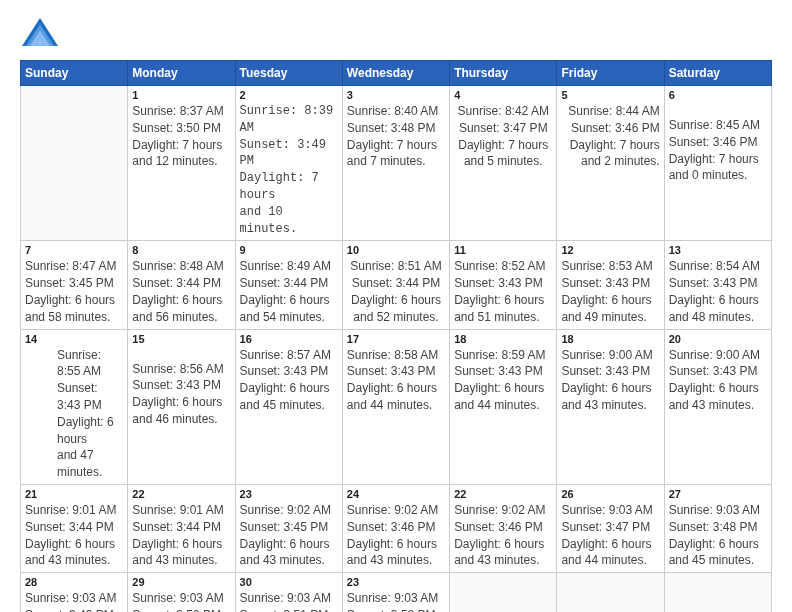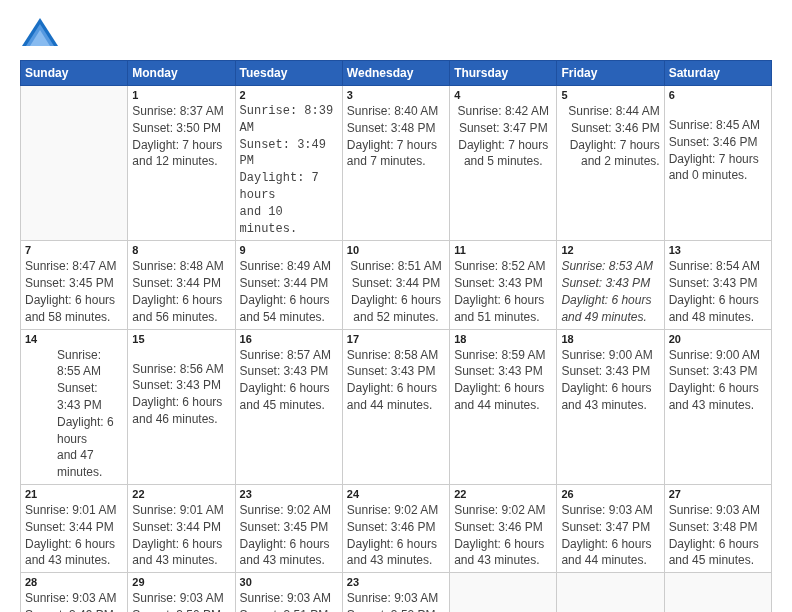--- a/index.html
+++ b/index.html
@@ -192,21 +192,21 @@
           </td>
           <td>
             <span class="day-num">11</span>
             <div class="day-info" style="white-space: pre-line;">Sunrise: 8:52 AM
 Sunset: 3:43 PM
 Daylight: 6 hours
 and 51 minutes.</div>
           </td>
           <td>
             <span class="day-num">12</span>
-            <div class="day-info" style="white-space: pre-line; font-style: italic;">Sunrise: 8:53 AM
+            <div class="day-info" style="white-space: pre-line;">Sunrise: 8:53 AM
 Sunset: 3:43 PM
 Daylight: 6 hours
 and 49 minutes.</div>
           </td>
           <td>
             <span class="day-num">13</span>
             <div class="day-info" style="white-space: pre-line;">Sunrise: 8:54 AM
 Sunset: 3:43 PM
 Daylight: 6 hours
 and 48 minutes.</div>

